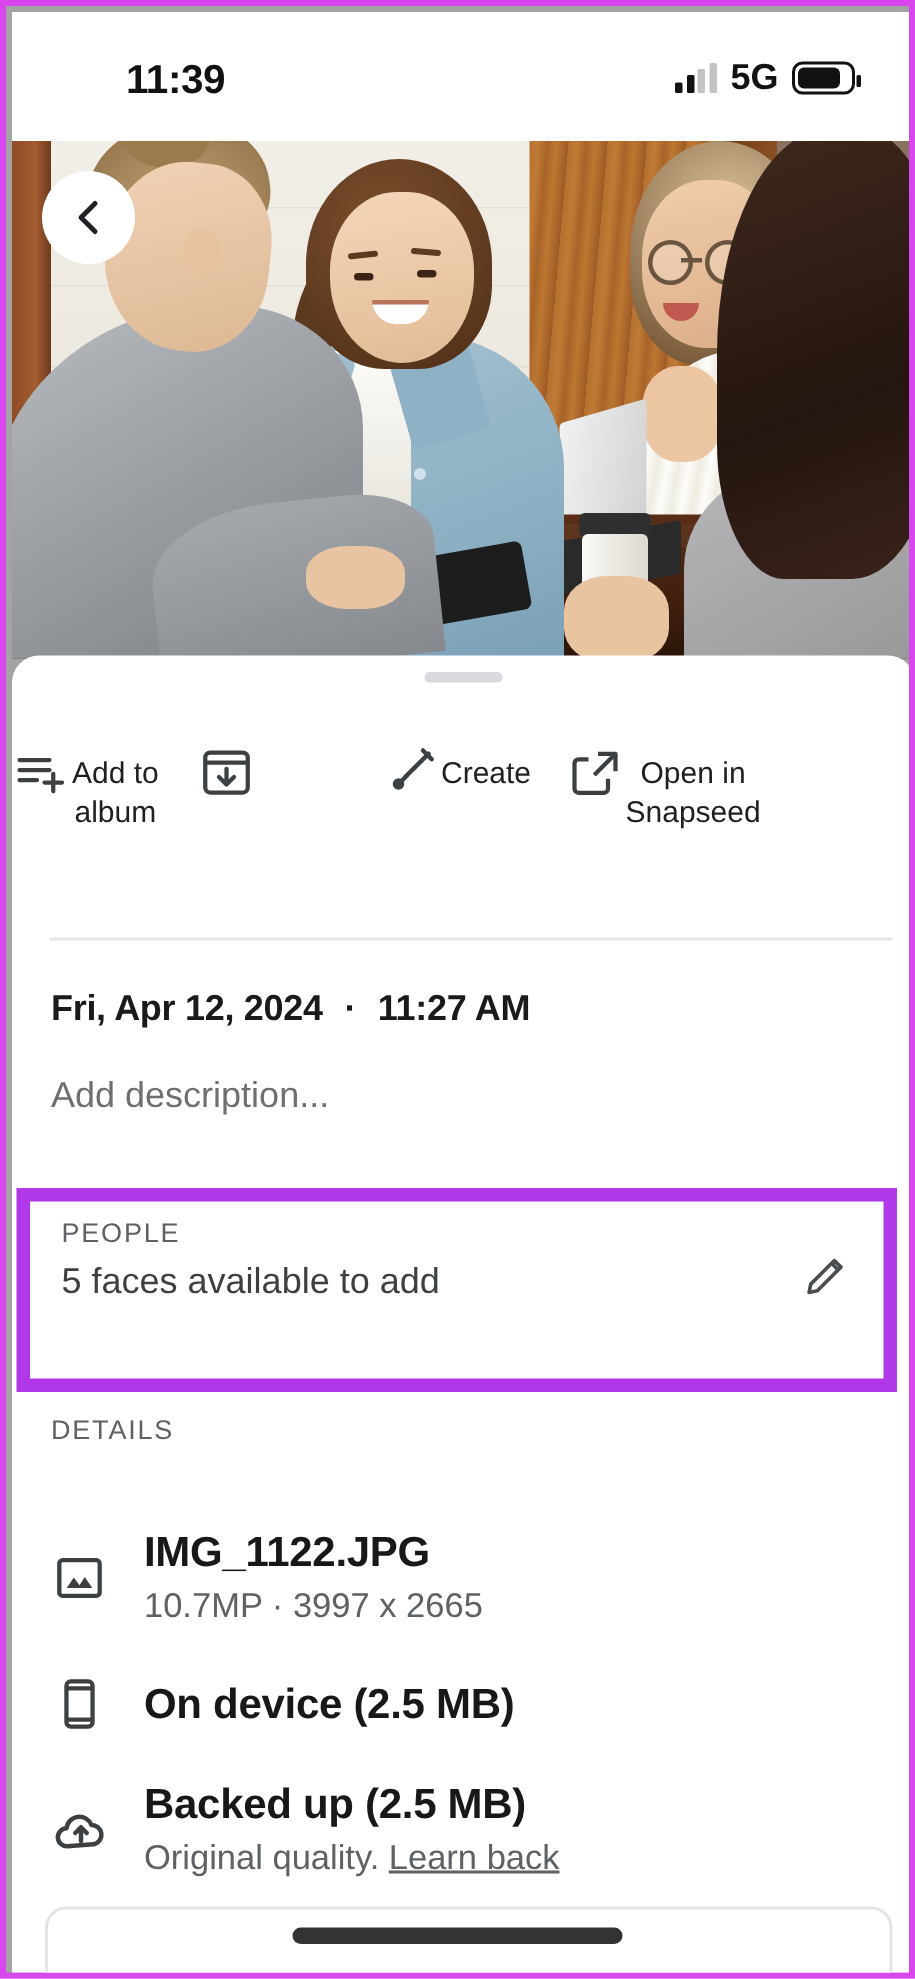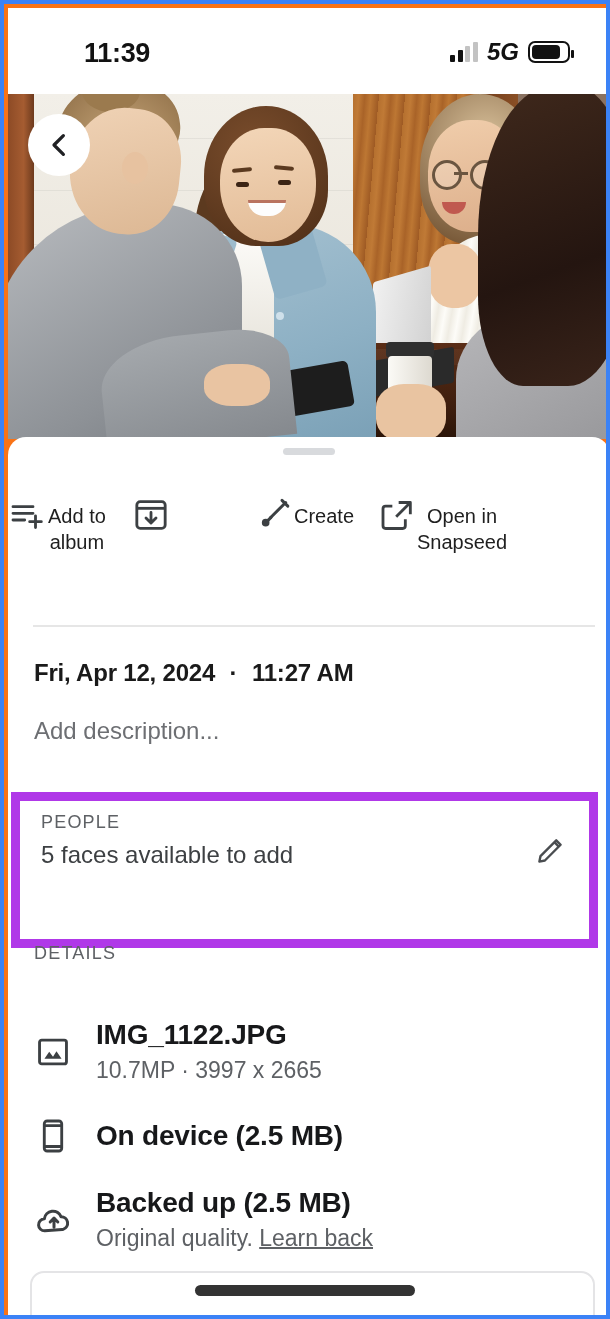--- a/index.html
+++ b/index.html
@@ -7,22 +7,22 @@
   body {
     font-family:"Liberation Sans", sans-serif;
     background:#ffffff;
     overflow:hidden;
     position:relative;
   }
 
   
   #frame {
     position:absolute; inset:0;
-    border:4px solid #3b82f6;
-    background:#f97316;
+    border:4px solid #d946ef;
+    background:#a3a3a3;
     overflow:hidden;
   }
 
   
   #statusbar {
     position:absolute; left:4px; top:4px; width:602px; height:86px;
     background:#ffffff;
   }
   #clock {
     position:absolute; left:76px; top:30px;
@@ -32,21 +32,21 @@
   #status-right {
     position:absolute; right:40px; top:30px;
     display:flex; align-items:center; gap:9px; height:28px;
   }
   .bars { display:flex; align-items:flex-end; gap:2.5px; height:19px; }
   .bars i { display:block; width:5px; background:#121212; border-radius:1px; }
   .bars i:nth-child(1){ height:7px; }
   .bars i:nth-child(2){ height:12px; }
   .bars i:nth-child(3){ height:16px; background:#c3c3c3; }
   .bars i:nth-child(4){ height:20px; background:#c3c3c3; }
-  #net { font-size:24px; font-weight:bold; color:#121212;font-style:italic; }
+  #net { font-size:24px; font-weight:bold; color:#121212; }
   #battery {
     position:relative; width:42px; height:22px;
     border:2.5px solid #121212; border-radius:7px;
     padding:2px;
   }
   #battery span {
     display:block; height:100%; width:82%;
     background:#121212; border-radius:4px;
   }
   #battery:after {
@@ -303,21 +303,21 @@
     font-size:24px; color:#1a1a1a; font-weight:bold; letter-spacing:-0.2px;text-align:right;
   }
   #date-row .dot { font-weight:bold; padding:0 8px; }
   #description {
     position:absolute; left:26px; top:280px;
     font-size:24px; color:#6d6f73;
   }
 
   
   #people-annot {
-    position:absolute; left:3px; top:355px; width:587px; height:156px;
+    position:absolute; left:3px; top:355px; width:587px; height:136px;
     border:9px solid #b038e8; background:#ffffff;
   }
   #people-label {
     position:absolute; left:21px; top:11px;
     font-size:18px; color:#5e6165; letter-spacing:1.2px;
   }
   #people-value {
     position:absolute; left:21px; top:40px;
     font-size:24px; color:#3d4043;
   }

